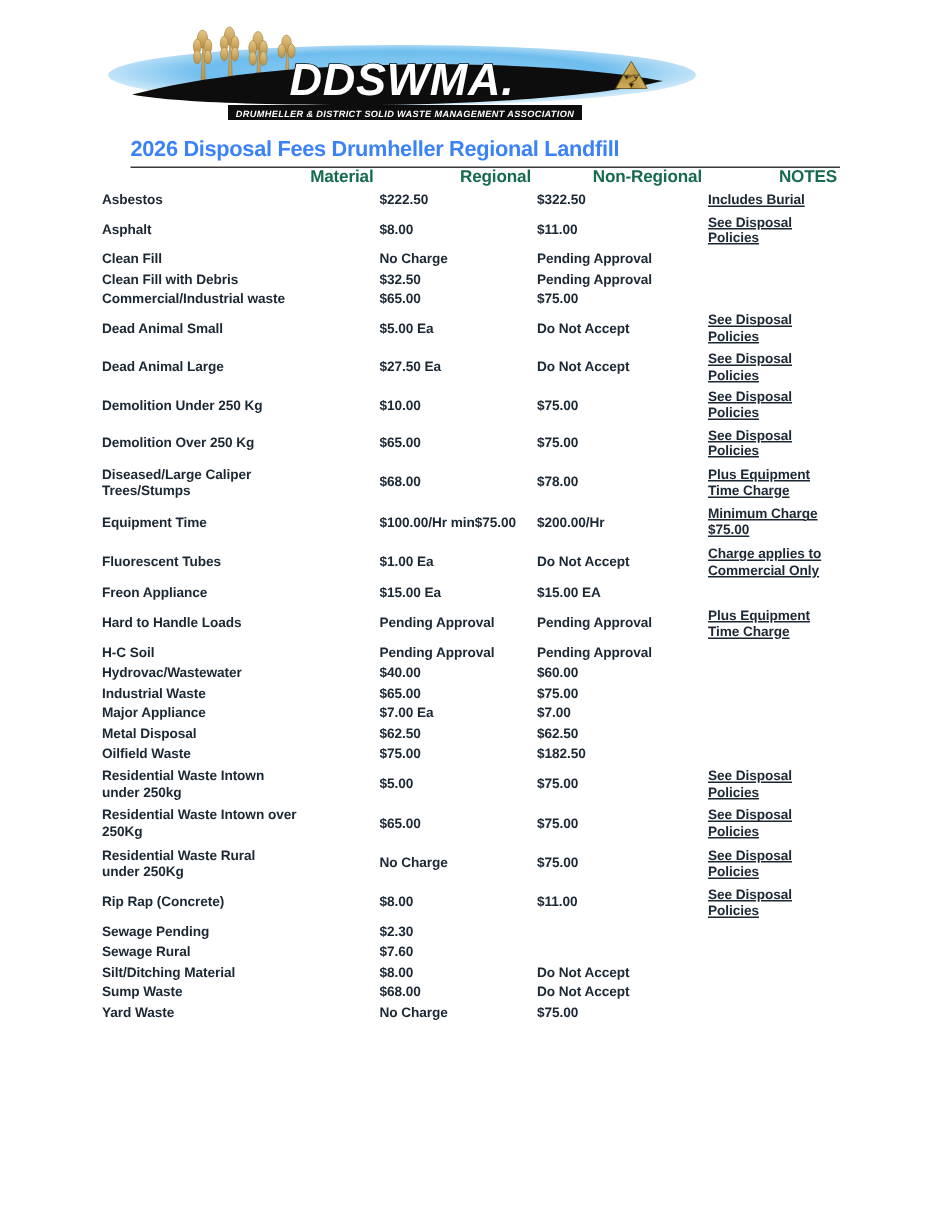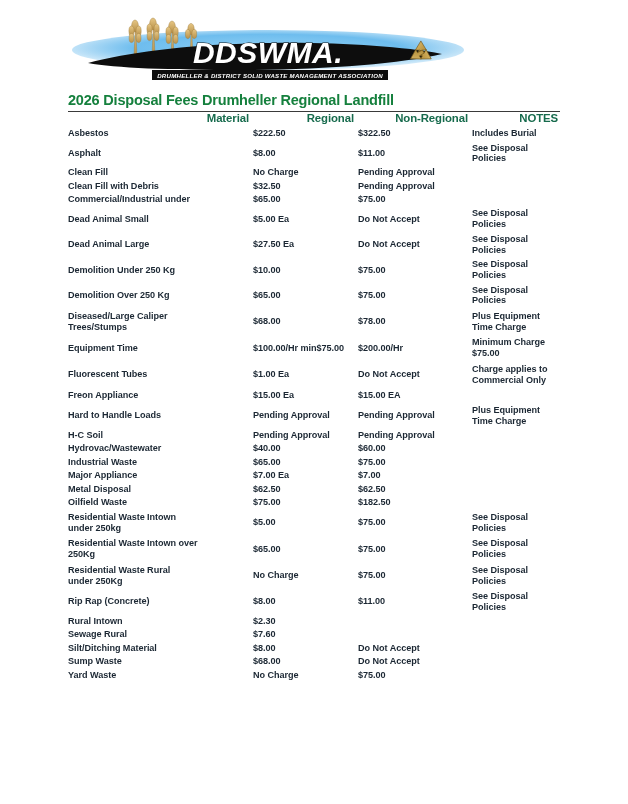--- a/index.html
+++ b/index.html
@@ -37,25 +37,26 @@
   .title-block {
     position: absolute;
     left: 68px;
     top: 92px;
     width: 492px;
   }
   .doc-title {
     font-size: 14.5px;
     font-weight: bold;
     letter-spacing: -0.2px;
-    color: #15803d;
+    color: #3b82f6;
     line-height: 1.15;
     padding-bottom: 2px;
     border-bottom: 1.4px solid #3a3a3a;
     white-space: nowrap;
+    margin-left: 19px;
   }
 
   
   .fees-table {
     position: absolute;
     left: 68px;
     top: 112px;
     width: 494px;
     border-collapse: collapse;
     table-layout: fixed;
@@ -79,21 +80,21 @@
   .fees-table td {
     text-align: left;
     vertical-align: middle;
     padding: 1.4px 4px 1.4px 0;
     line-height: 1.18;
     color: #1b2733;
     letter-spacing: -0.05px;
   }
   td.material-cell { text-align: justify; text-justify: inter-word; }
   td.material-cell > span { display: block; }
-  td.notes-cell { font-size: 9.1px; }
+  td.notes-cell { font-size: 9.1px; text-decoration: underline; }
 
   
   tr.tall td { padding-top: 2.6px; padding-bottom: 2.6px; }
   tr.mid td  { padding-top: 2.0px; padding-bottom: 2.0px; }
 
   .nowrap { white-space: nowrap; }
 </style>
 </head>
 <body>
 
@@ -205,21 +206,21 @@
           <td class="nowrap">Pending Approval</td>
           <td class="notes-cell"></td>
         </tr>
         <tr>
           <td class="material-cell nowrap">Clean Fill with Debris</td>
           <td class="nowrap">$32.50</td>
           <td class="nowrap">Pending Approval</td>
           <td class="notes-cell"></td>
         </tr>
         <tr>
-          <td class="material-cell nowrap">Commercial/Industrial under</td>
+          <td class="material-cell nowrap">Commercial/Industrial waste</td>
           <td class="nowrap">$65.00</td>
           <td class="nowrap">$75.00</td>
           <td class="notes-cell"></td>
         </tr>
         <tr class="mid">
           <td class="material-cell nowrap">Dead Animal Small</td>
           <td class="nowrap">$5.00 Ea</td>
           <td class="nowrap">Do Not Accept</td>
           <td class="notes-cell">See Disposal Policies</td>
         </tr>
@@ -337,21 +338,21 @@
           <td class="nowrap">$75.00</td>
           <td class="notes-cell">See Disposal Policies</td>
         </tr>
         <tr class="mid">
           <td class="material-cell nowrap">Rip Rap (Concrete)</td>
           <td class="nowrap">$8.00</td>
           <td class="nowrap">$11.00</td>
           <td class="notes-cell">See Disposal Policies</td>
         </tr>
         <tr>
-          <td class="material-cell nowrap">Rural Intown</td>
+          <td class="material-cell nowrap">Sewage Pending</td>
           <td class="nowrap">$2.30</td>
           <td class="nowrap"></td>
           <td class="notes-cell"></td>
         </tr>
         <tr>
           <td class="material-cell nowrap">Sewage Rural</td>
           <td class="nowrap">$7.60</td>
           <td class="nowrap"></td>
           <td class="notes-cell"></td>
         </tr>

